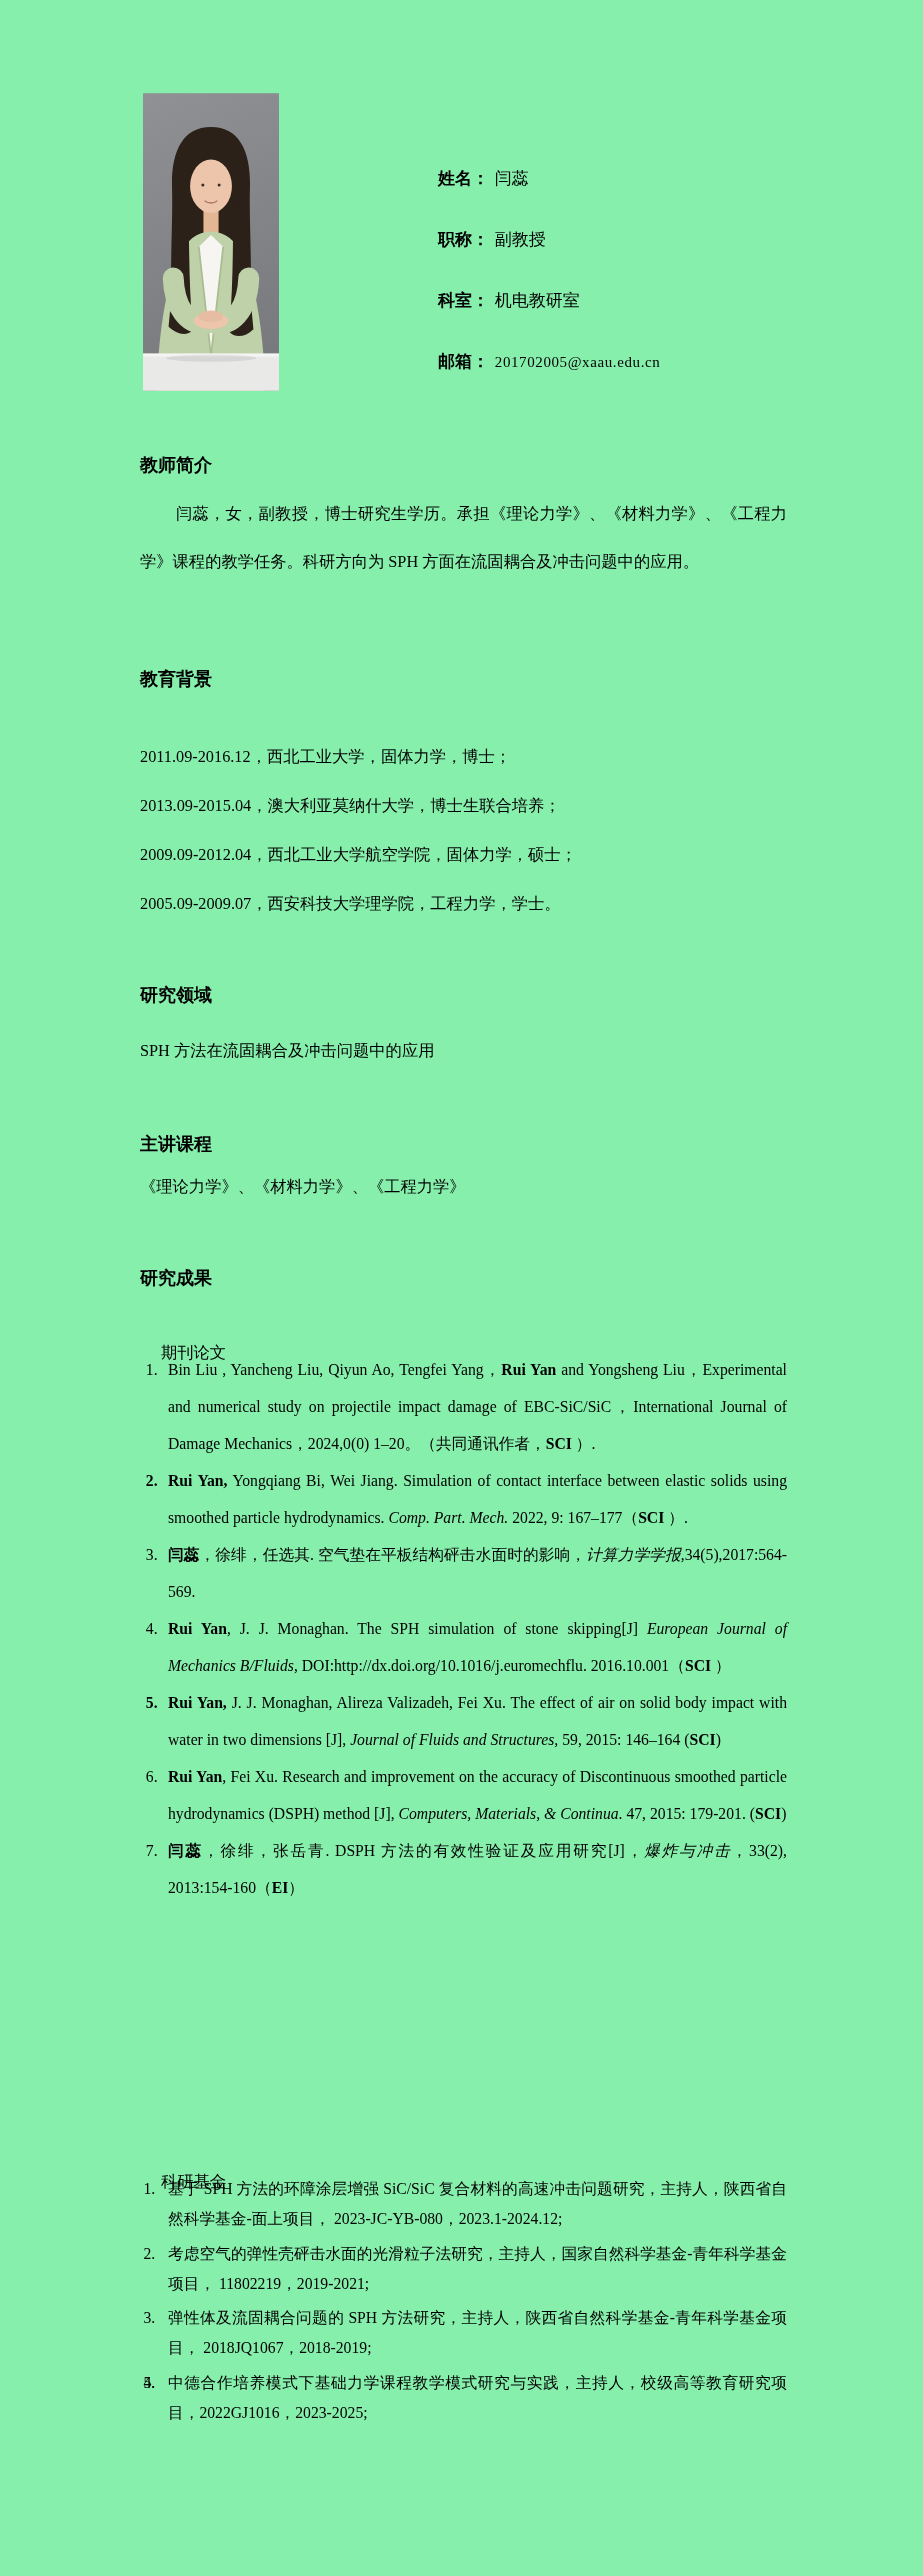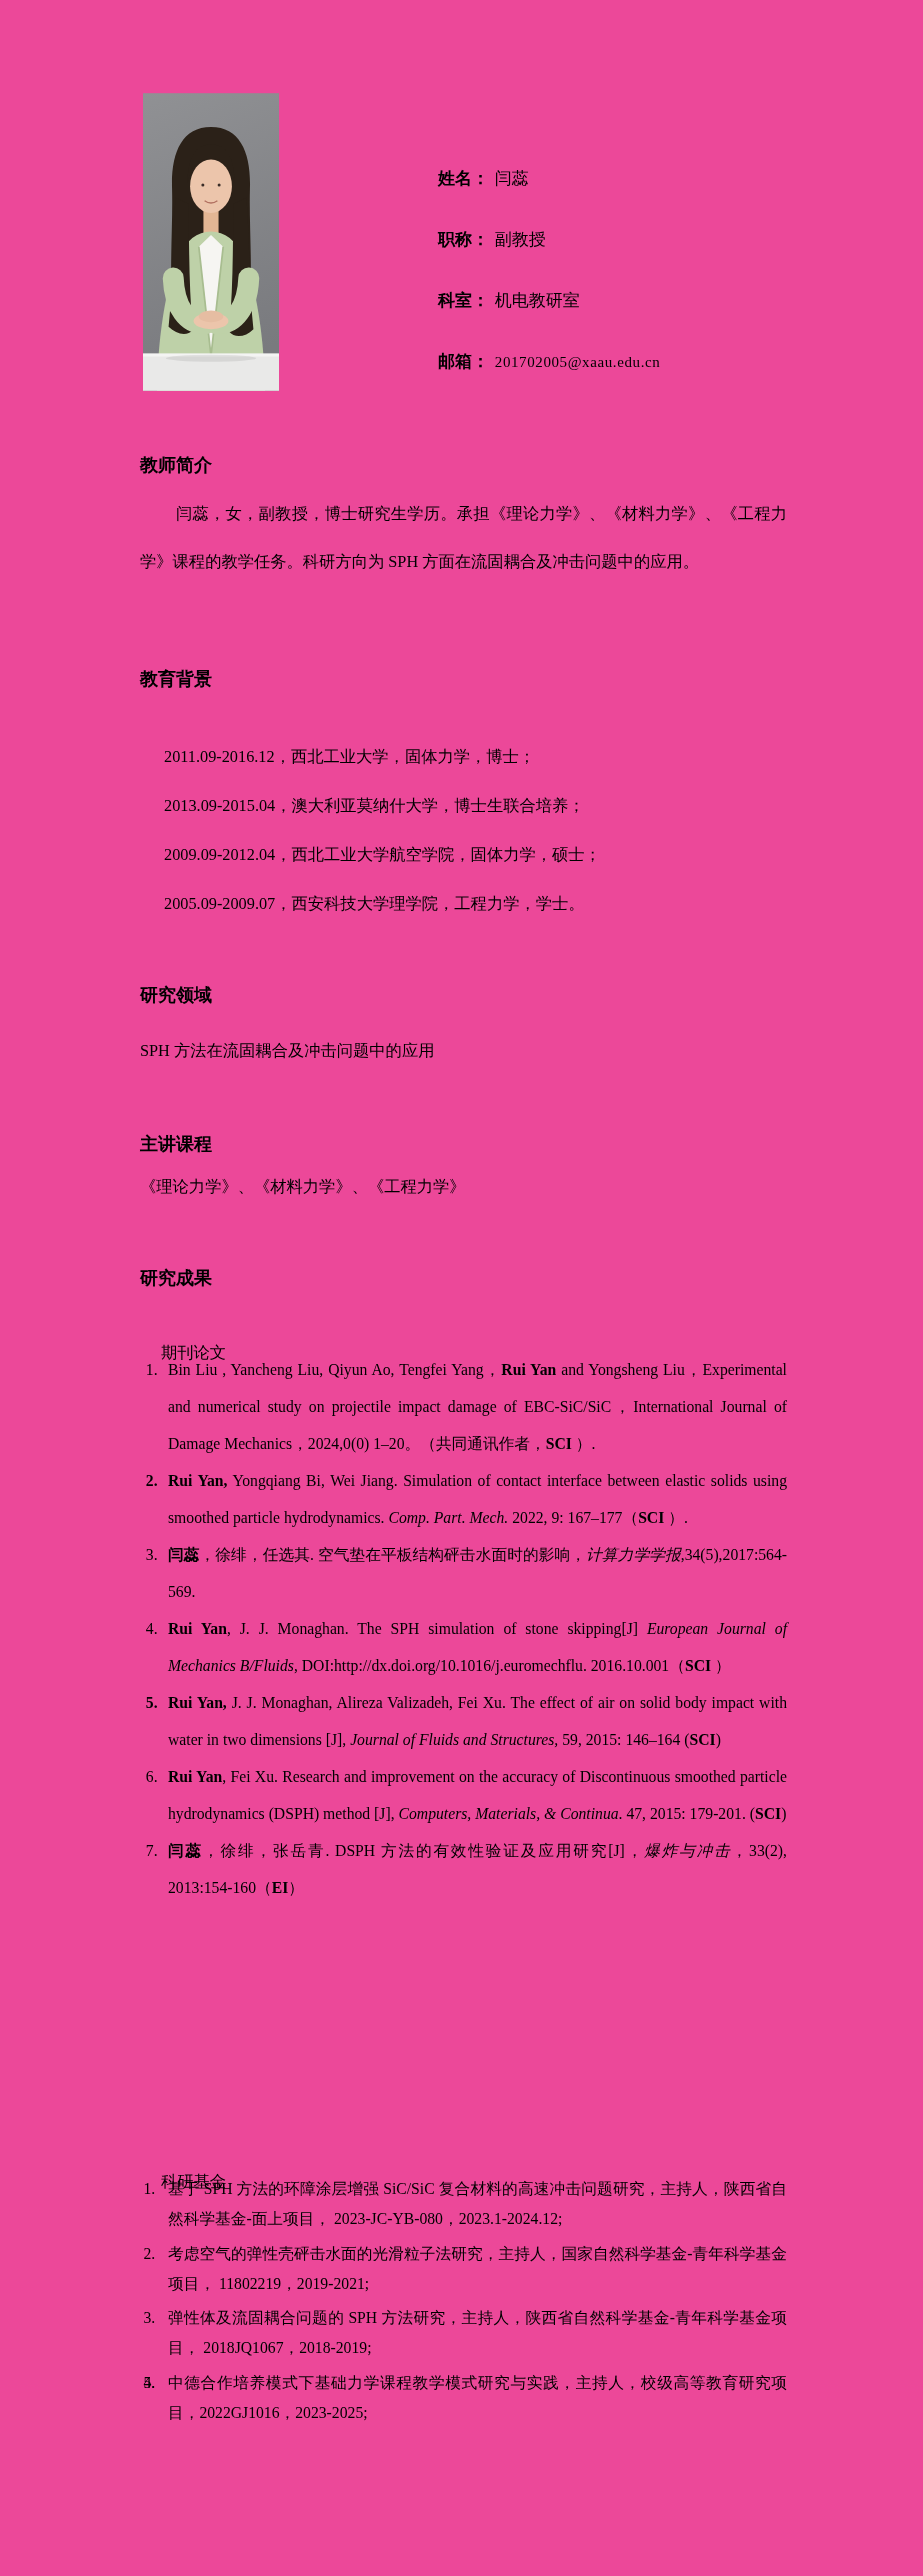--- a/index.html
+++ b/index.html
@@ -1,32 +1,32 @@
 <!DOCTYPE html>
 <html style="font-size:9.3px"><head>
 <meta charset="utf-8">
 <style>
   html,body{margin:0;padding:0;background:#ffffff;}
   .page{
-    position:relative;width:924px;height:2576px;background:#ec4899;
+    position:relative;width:924px;height:2576px;background:#86efac;
     overflow:hidden;color:#000;
     font-family:"Liberation Serif","DejaVu Serif",serif;
   }
   .photo{position:absolute;left:143px;top:93px;width:136px;height:298px;display:block;}
   .field-row{position:absolute;left:438px;white-space:nowrap;font-size:17px;line-height:22px;}
   .field-label{font-weight:bold;}
   .field-value{margin-left:5.8px;}
   .field-value.mono{font-family:Liberation Serif, serif;font-size:15px;letter-spacing:0.6px;}
   .section-title{position:absolute;left:140px;font-size:18px;font-weight:bold;white-space:nowrap;line-height:21px;}
   .sub-title{position:absolute;left:161px;font-size:16.3px;white-space:nowrap;line-height:20px;margin-top:32px;}
   .intro-para{
     position:absolute;left:140px;top:490px;width:647px;
     font-size:16.3px;line-height:48px;text-align:justify;text-indent:36px;
   }
-  .edu-list{position:absolute;left:140px;top:732px;width:647px;font-size:16.3px;margin-left:24px;}
+  .edu-list{position:absolute;left:140px;top:732px;width:647px;font-size:16.3px;}
   .edu-item{line-height:49px;white-space:nowrap;}
   .plain-line{position:absolute;left:140px;font-size:16.3px;line-height:20px;white-space:nowrap;}
   .pub-list{position:absolute;left:140px;top:1351px;width:647px;margin:0;padding:0;list-style:none;}
   .pub-item{position:relative;padding-left:28px;font-size:15.7px;line-height:37px;text-align:justify;}
   .pub-no{position:absolute;left:5.8px;top:0;line-height:37px;}
   .fund-list{position:absolute;left:140px;top:2174px;width:647px;margin:0;padding:0;list-style:none;}
   .fund-item{position:relative;padding-left:28px;font-size:15.7px;line-height:30px;text-align:justify;margin-bottom:4.7px;}
   .fund-no{position:absolute;left:3.5px;top:0;line-height:30px;}
   .b{font-weight:bold;}
   .i{font-style:italic;margin-top:16px;}

